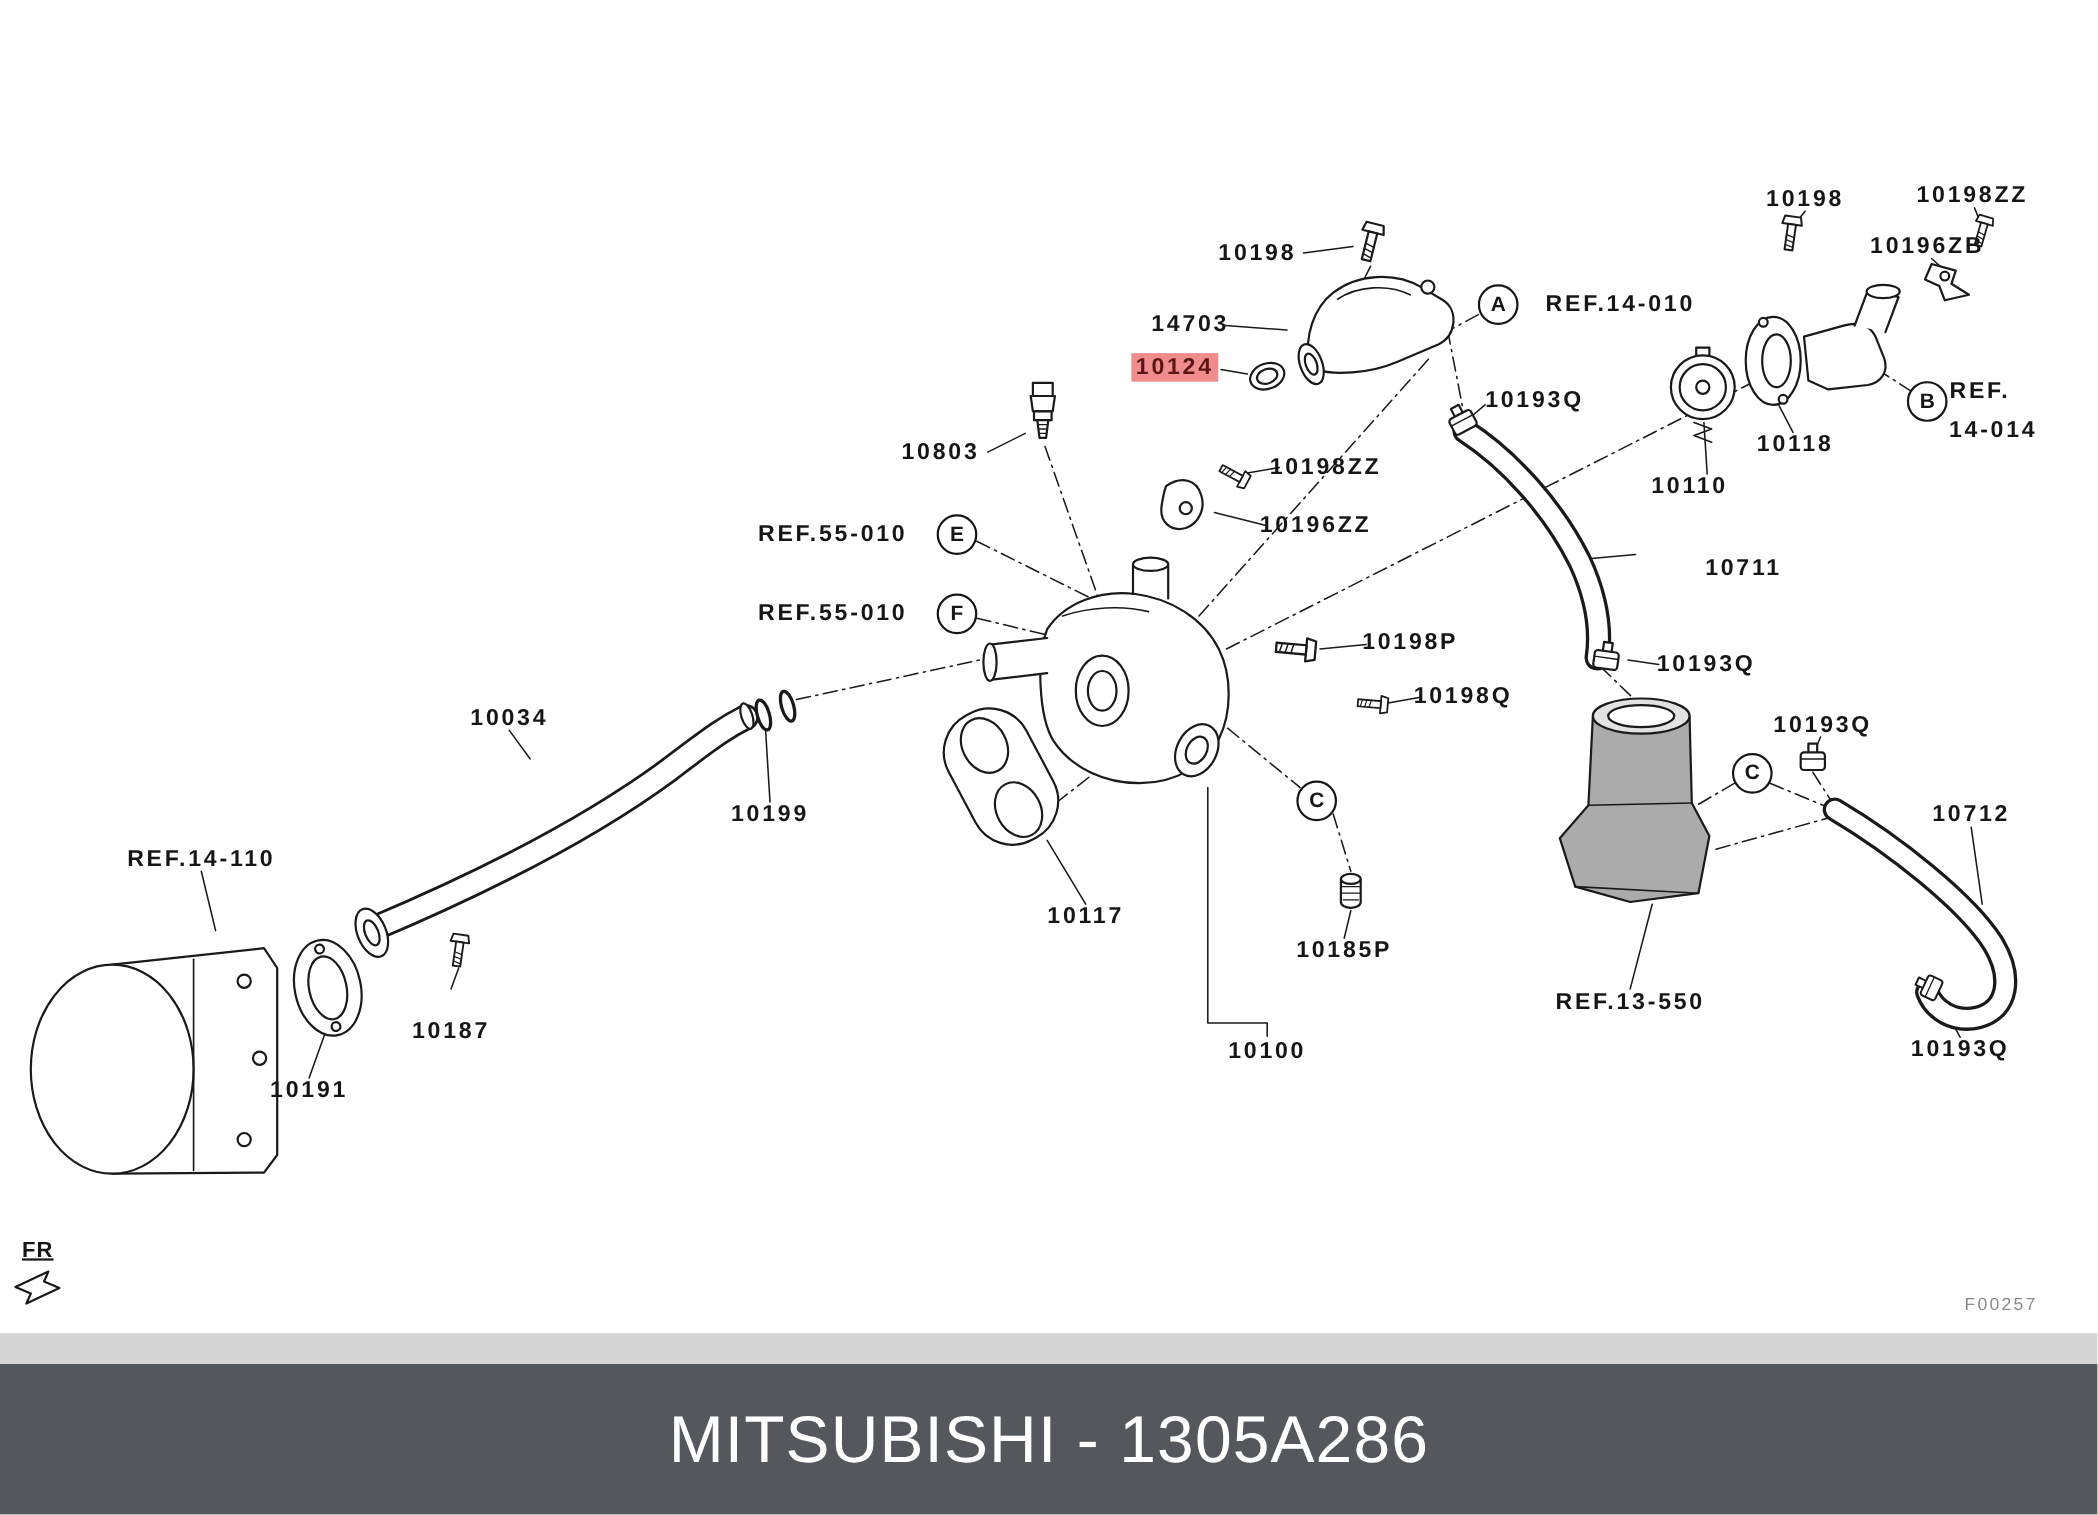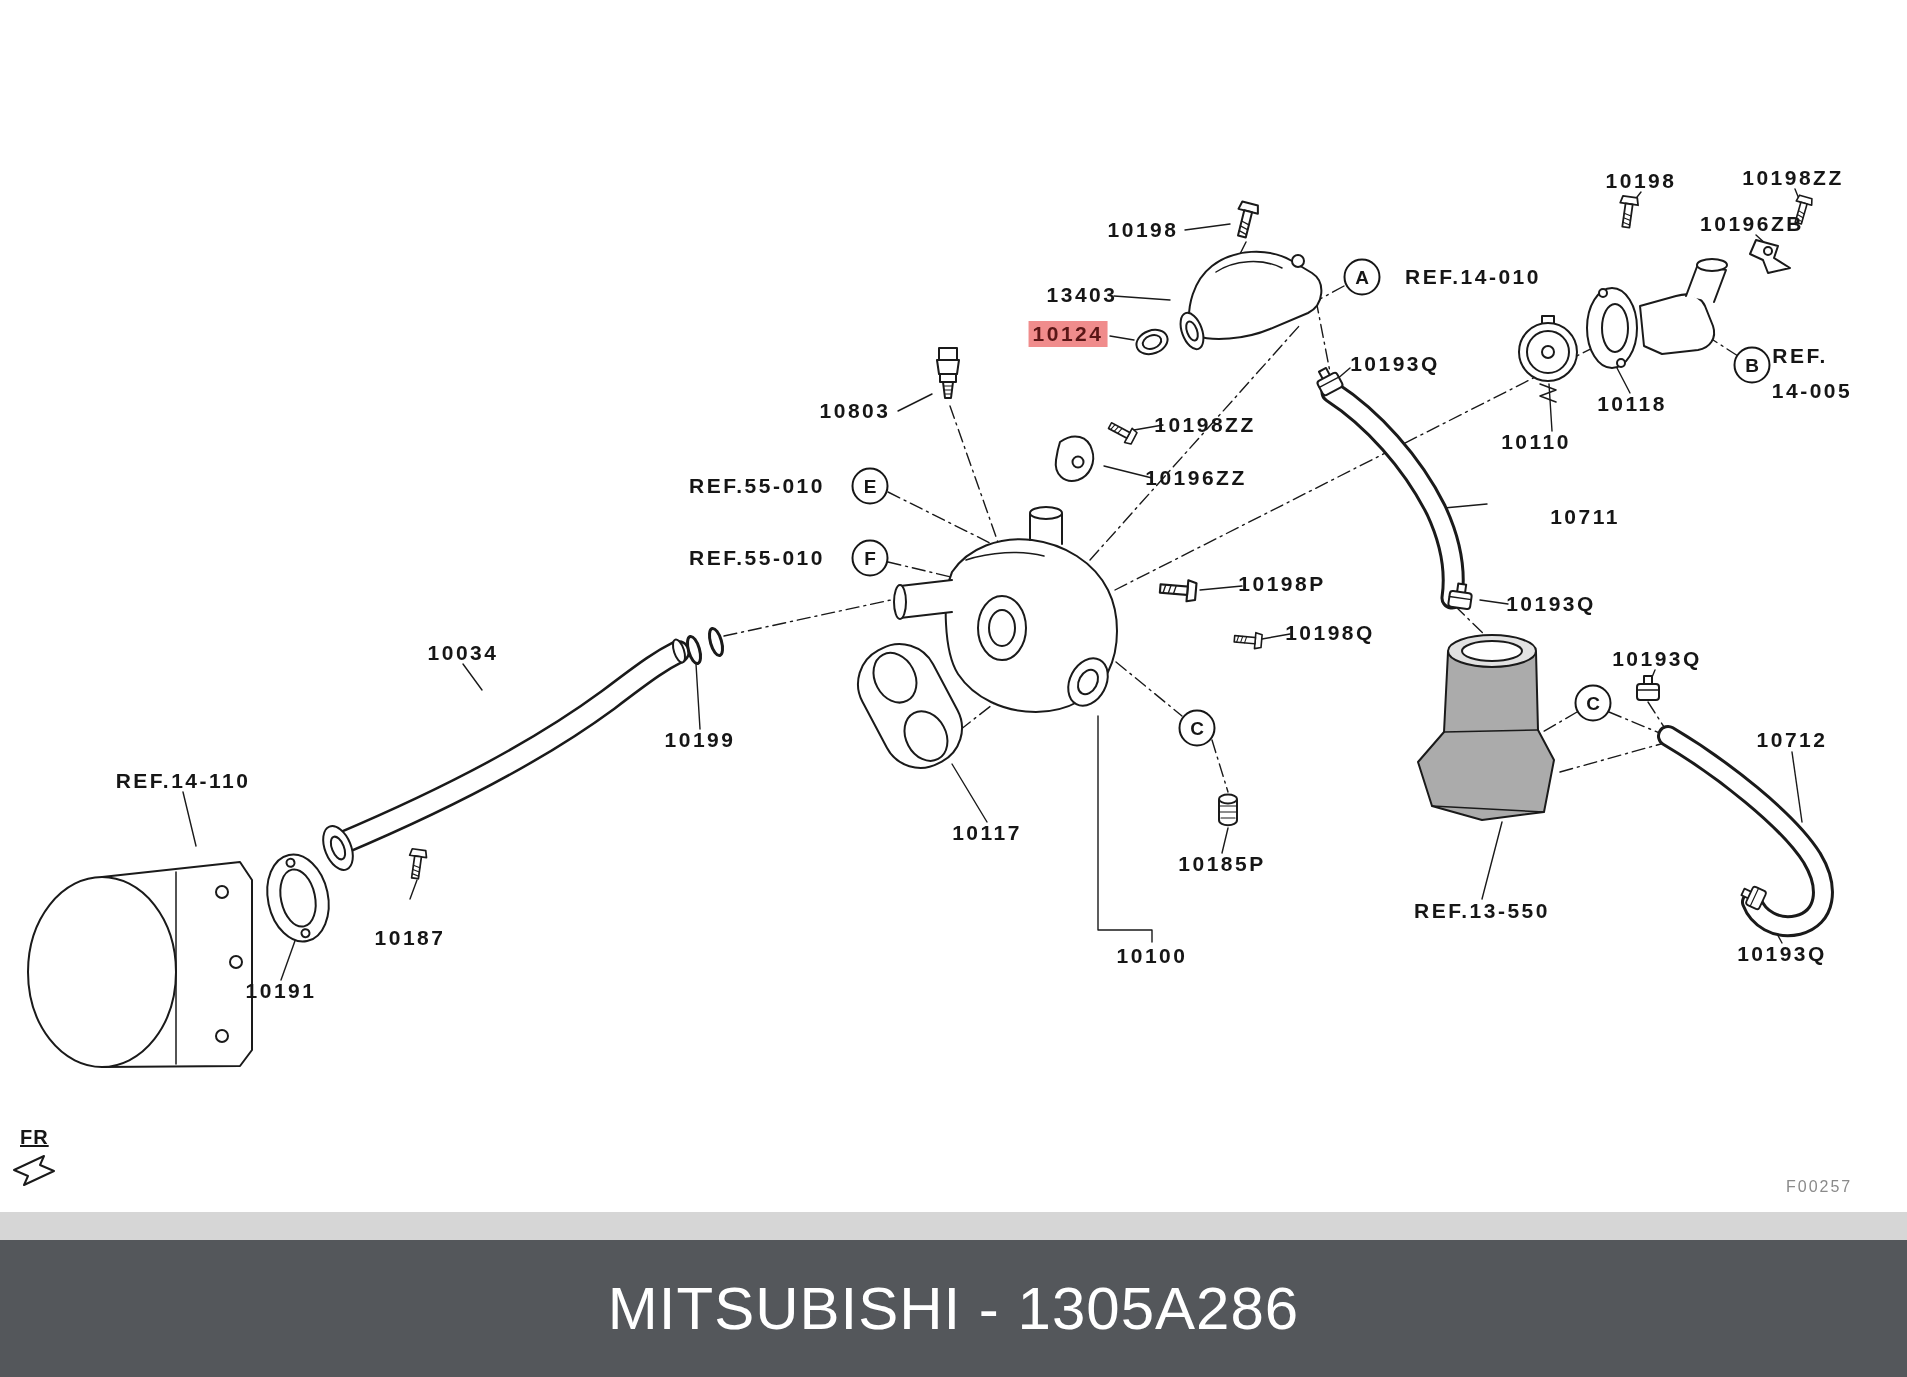--- a/index.html
+++ b/index.html
@@ -249,28 +249,28 @@
       </g>
 
       <g>
         <path d="M14,1170 L44,1156 L40,1165 L54,1171 L24,1185 L28,1176 Z" fill="#ffffff"></path>
       </g>
     </g>
   </svg>
 
   <div id="label-layer">
       <div class="part-label" style="left: 1143px; top: 230px;">10198</div>
-      <div class="part-label" style="left: 1082px; top: 295px;">13403</div>
+      <div class="part-label" style="left: 1082px; top: 295px;">14703</div>
       <div class="part-label highlight" style="left: 1068px; top: 334px; background: rgb(240, 140, 140); color: rgb(90, 22, 22);">10124</div>
       <div class="part-label" style="left: 1473px; top: 277px;">REF.14-010</div>
       <div class="part-label" style="left: 1641px; top: 181px;">10198</div>
       <div class="part-label" style="left: 1793px; top: 178px;">10198ZZ</div>
       <div class="part-label" style="left: 1752px; top: 224px;">10196ZB</div>
       <div class="part-label" style="left: 1800px; top: 356px;">REF.</div>
-      <div class="part-label" style="left: 1812px; top: 391px;">14-005</div>
+      <div class="part-label" style="left: 1812px; top: 391px;">14-014</div>
       <div class="part-label" style="left: 1632px; top: 404px;">10118</div>
       <div class="part-label" style="left: 1536px; top: 442px;">10110</div>
       <div class="part-label" style="left: 1395px; top: 364px;">10193Q</div>
       <div class="part-label" style="left: 855px; top: 411px;">10803</div>
       <div class="part-label" style="left: 1205px; top: 425px;">10198ZZ</div>
       <div class="part-label" style="left: 1196px; top: 478px;">10196ZZ</div>
       <div class="part-label" style="left: 757px; top: 486px;">REF.55-010</div>
       <div class="part-label" style="left: 757px; top: 558px;">REF.55-010</div>
       <div class="part-label" style="left: 1585px; top: 504px; margin-top: 13px;">10711</div>
       <div class="part-label" style="left: 1282px; top: 584px;">10198P</div>

